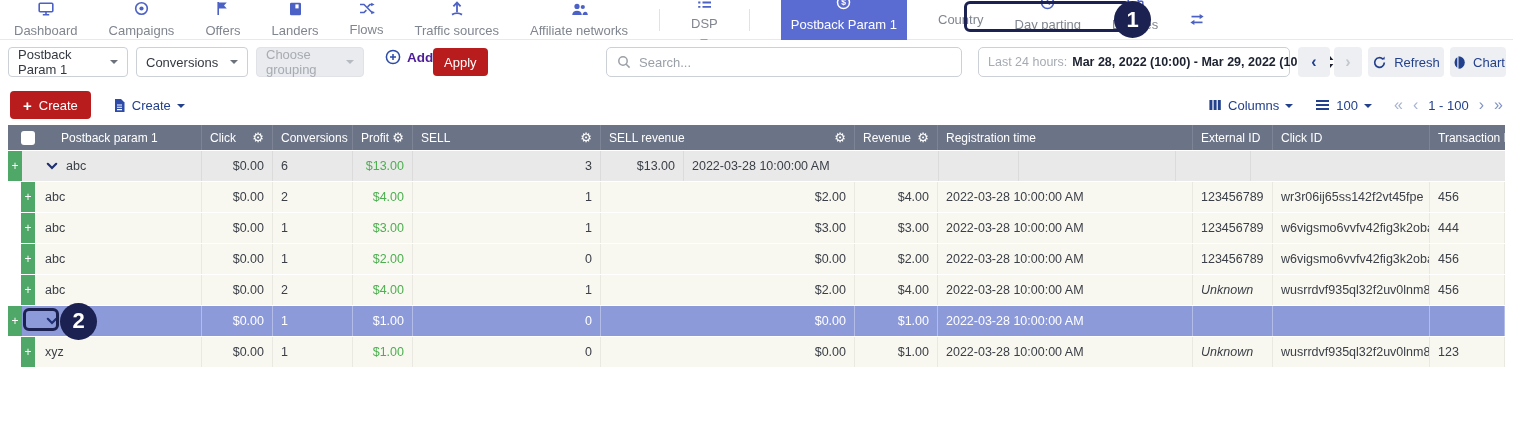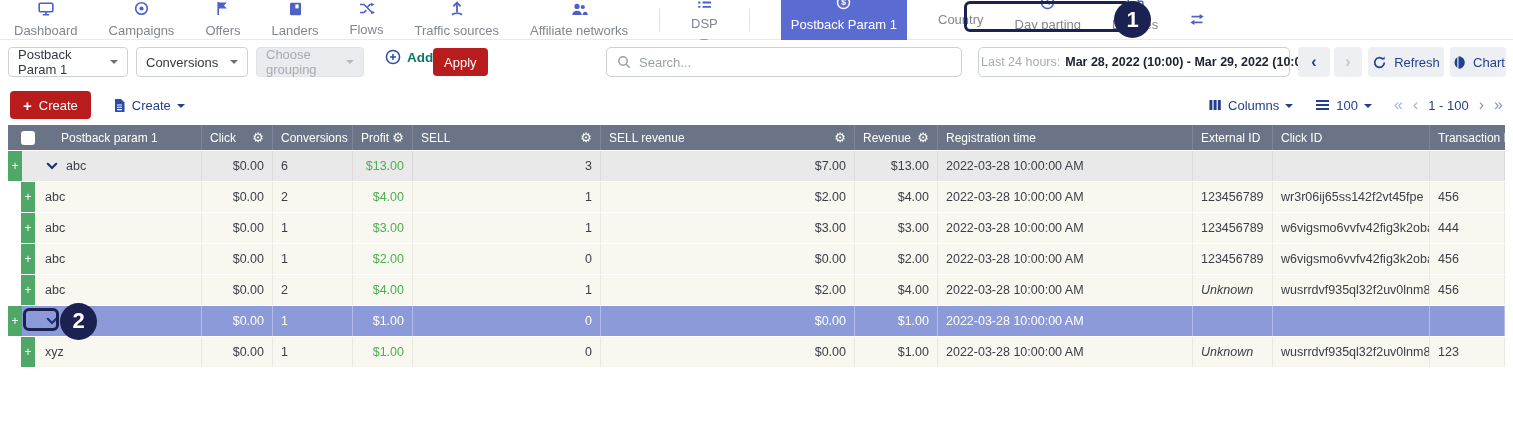--- a/index.html
+++ b/index.html
@@ -23,34 +23,34 @@
   
   .toolbar { position:relative; height:45px; background:#fff; }
   .select { position:absolute; top:7px; height:30px; border:1px solid #ccd0d7;
     border-radius:4px; background:#fff; display:flex; align-items:center;
     justify-content:space-between; padding:0 9px; font-size:13px; color:#343941; cursor:pointer; }
   .select .sel-caret { width:0; height:0; border-left:4px solid transparent;
     border-right:4px solid transparent; border-top:4px solid #6c727c; margin-left:8px; }
   .select.disabled { background:#e9ebee; border-color:#e0e2e7; color:#a7abb2; cursor:default; }
   .select.disabled .sel-caret { border-top-color:#b6bac1; }
   .add-btn { position:absolute; left:385px; top:9px; display:flex; align-items:center;
-    gap:6px; color:#0f766e; font-size:13.5px; font-weight:bold; cursor:pointer; }
+    gap:6px; color:#4c1d95; font-size:13.5px; font-weight:bold; cursor:pointer; }
   .add-btn .ic { color:#2d4ba8; display:flex; }
   .btn-green { background:#b91c1c; color:#fff; border:none; border-radius:4px;
     font-size:13px; cursor:pointer; font-family:inherit; }
   .apply { position:absolute; left:433px; top:8px; height:28px; padding:0 11px; }
   .searchbox { position:absolute; left:606px; top:7px; width:356px; height:30px;
     border:1px solid #ccd0d7; border-radius:5px; display:flex; align-items:center;
     padding:0 10px; gap:8px; background:#fff; }
   .searchbox input { border:none; outline:none; font-size:13px; width:100%;
     font-family:inherit; color:#333; background:transparent; }
   .searchbox input::placeholder { color:#9aa0a8; }
   .datebox { position:absolute; left:978px; top:7px; width:312px; height:30px;
     border:1px solid #ccd0d7; border-radius:5px; display:flex; align-items:center;
-    padding:0 2px; gap:5px; font-size:12.5px; cursor:pointer; background:#fff; white-space:nowrap; }
+    padding:0 9px; gap:5px; font-size:12.5px; cursor:pointer; background:#fff; white-space:nowrap; }
   .datebox .dim { color:#a6abb3; }
   .datebox .val { color:#1d2230; font-weight:bold; }
   .tb-btn { position:absolute; top:7px; height:30px; background:#edeff2; border:none;
     border-radius:4px; color:#23408d; font-size:13px; display:flex; align-items:center;
     justify-content:center; gap:7px; cursor:pointer; font-family:inherit; }
   .tb-btn.disabled { color:#c3c7ce; cursor:default; }
   .arrow-g { font-size:16px; font-weight:bold; line-height:1; }
 
   
   .actions { height:40px; display:flex; align-items:center; padding:0 10px; background:#fff; }
@@ -407,23 +407,20 @@
         </div>
         <div class="td" style="width: 80px;">
           <span>6</span>
         </div>
         <div class="td right" style="width: 60px;">
           <span class="profit-val">$13.00</span>
         </div>
         <div class="td right" style="width: 188px;">
           <span>3</span>
         </div>
-        <div class="td right" style="width: 254px;">
-          <span>$7.00</span>
-        </div>
         <div class="td right" style="width: 83px;">
           <span>$13.00</span>
         </div>
         <div class="td" style="width: 255px;">
           <span>2022-03-28 10:00:00 AM</span>
         </div>
         <div class="td" style="width: 80px;">
           <span></span>
         </div>
         <div class="td" style="width: 157px;">

